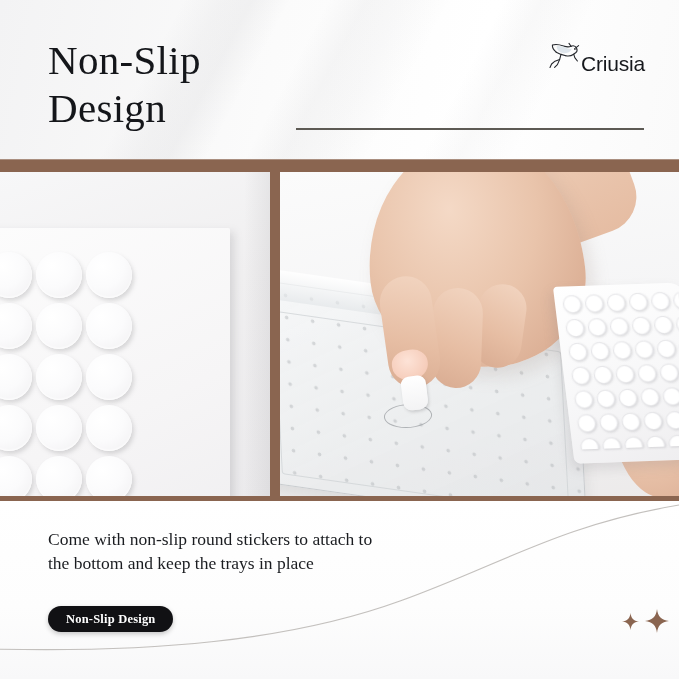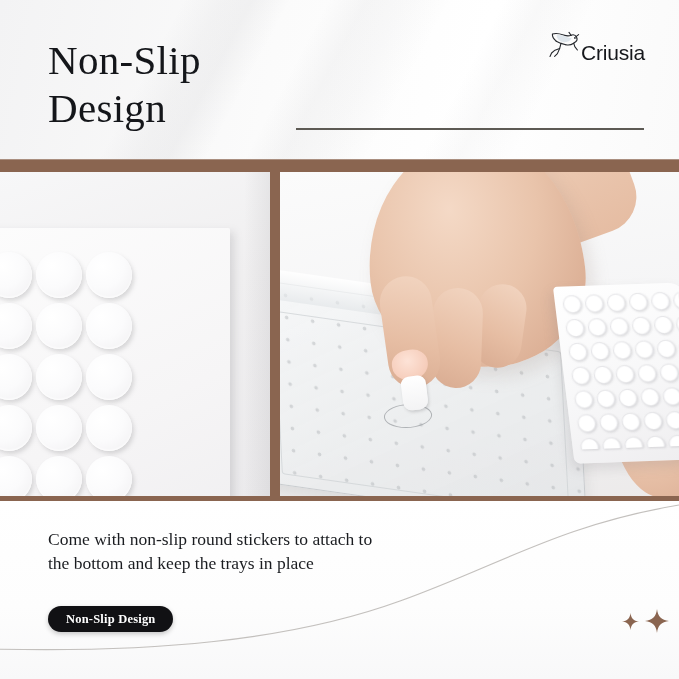--- a/index.html
+++ b/index.html
@@ -47,21 +47,21 @@
     font-size: 41px;
     line-height: 48px;
     color: #14161a;
     letter-spacing: 0.3px;
     font-weight: 400;
     white-space: pre-line;
   }
   .logo-wrap {
     position: absolute;
     right: 34px;
-    top: 29px;
+    top: 40px;
     display: flex;
     align-items: flex-end;
     gap: 0;
     text-align: center;
   }
   .logo-mark { display: block; }
   .logo-text {
     font-family: "Liberation Sans", sans-serif;
     font-size: 21px;
     line-height: 21px;

